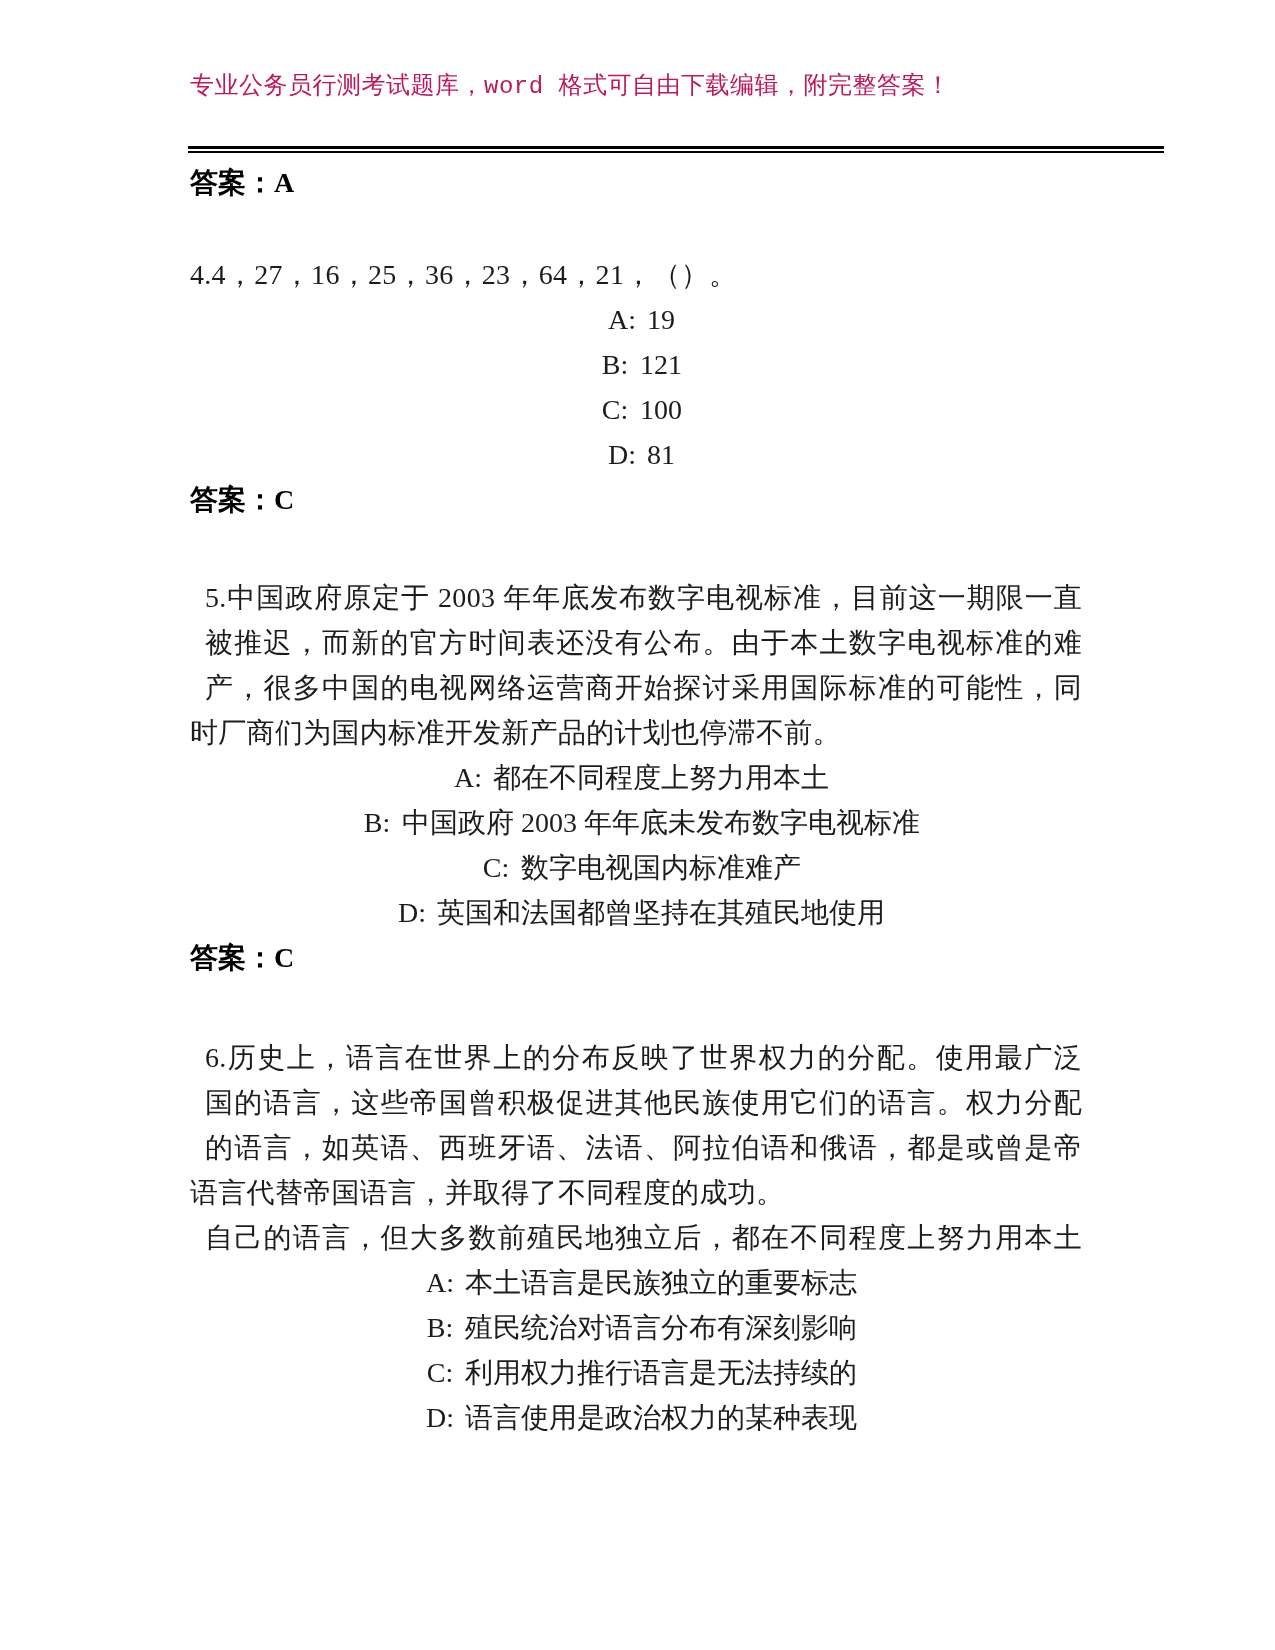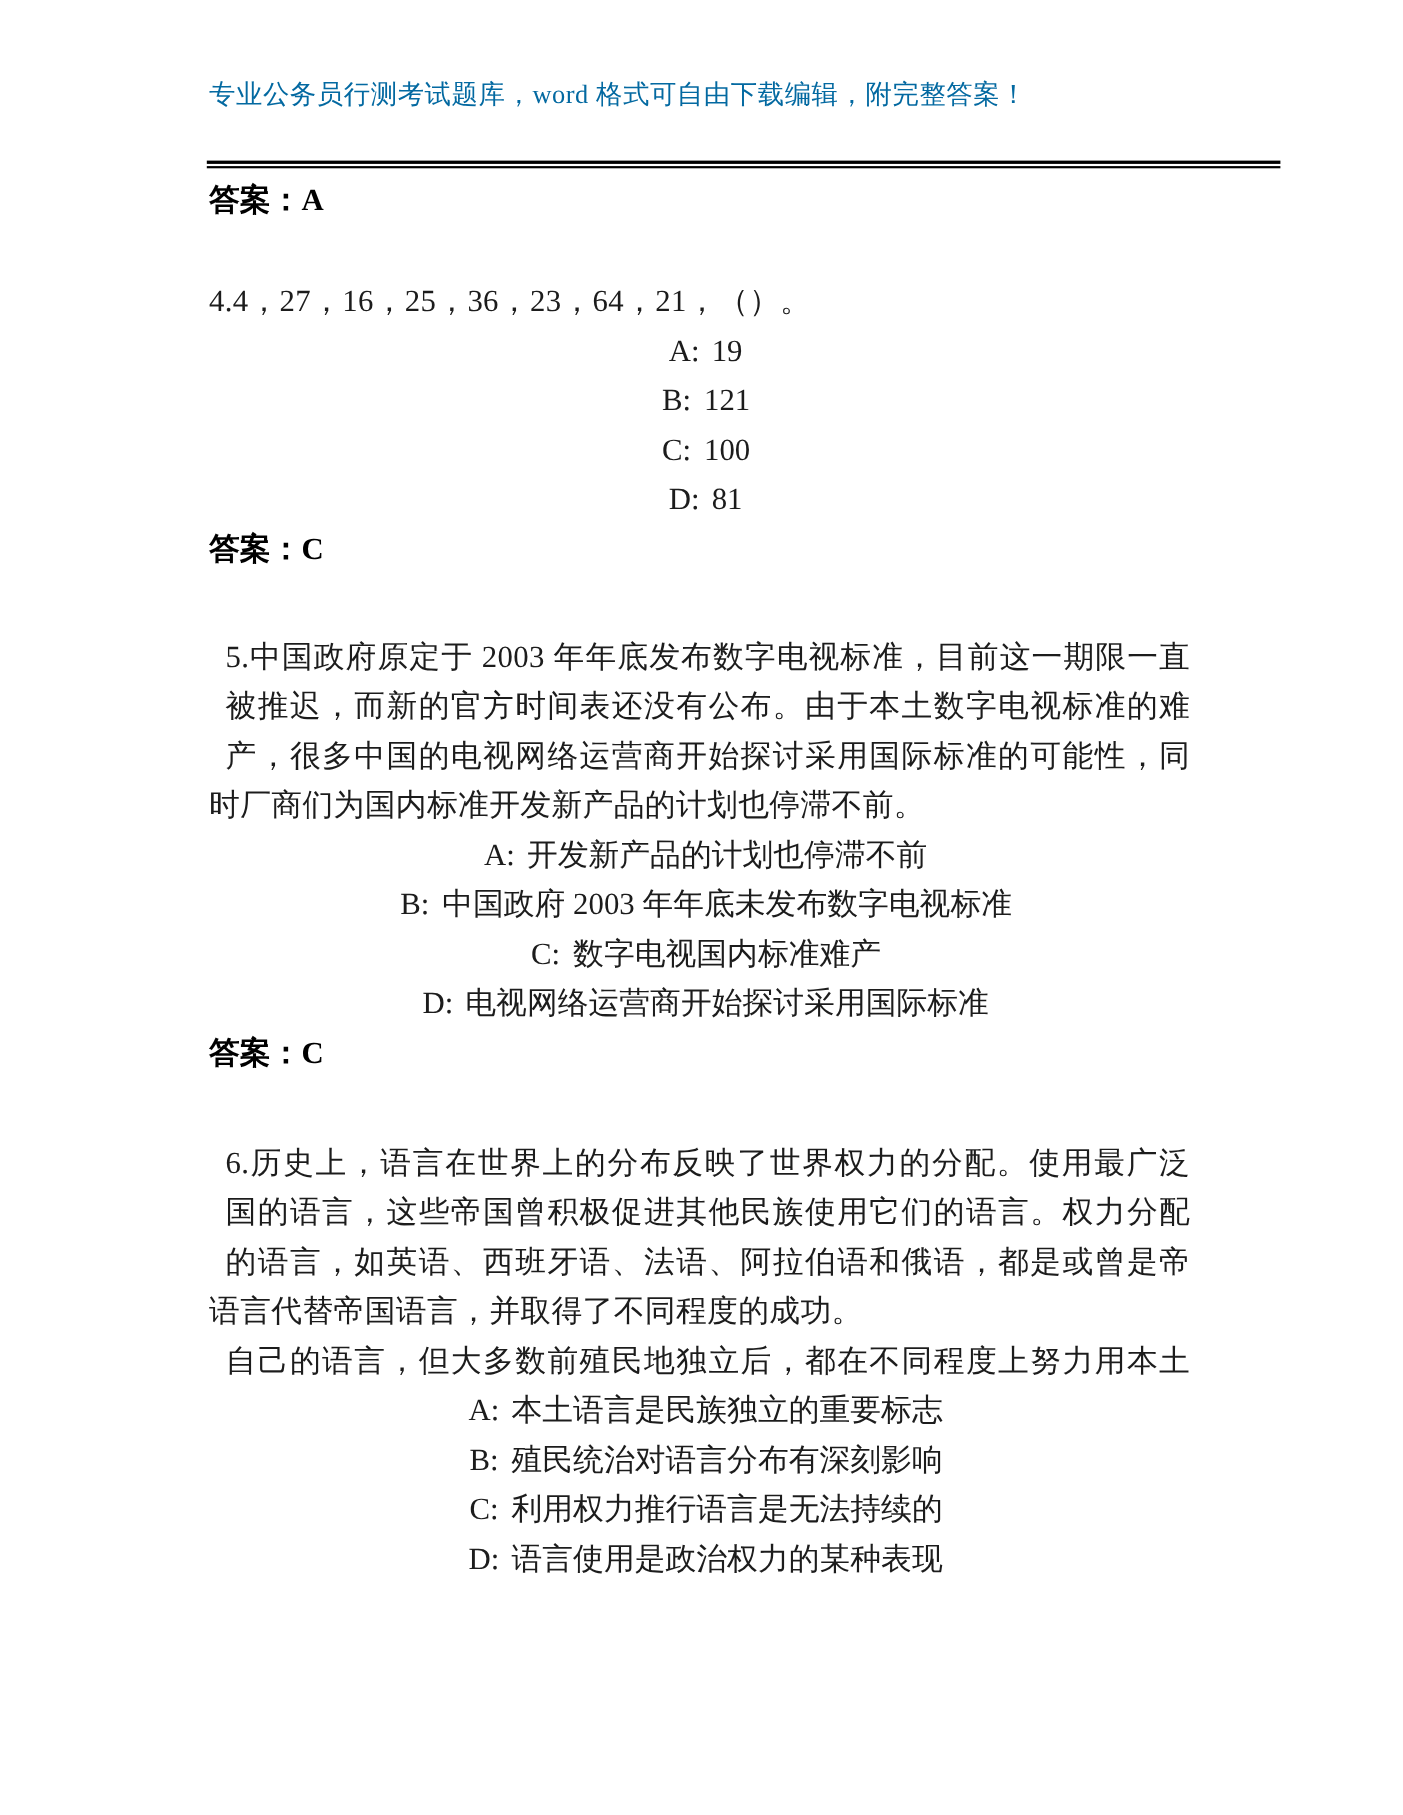--- a/index.html
+++ b/index.html
@@ -17,22 +17,23 @@
     color: #1c1c1c;
   }
   .header-title {
     position: absolute;
     left: 190px;
     top: 72px;
     width: 976px;
     font-size: 24px;
     line-height: 30px;
     letter-spacing: 0.5px;
-    color: #0369a1;
+    color: #be185d;
     white-space: pre-wrap;
+    font-family: Liberation Mono, monospace;
   }
   .header-rule {
     position: absolute;
     left: 188px;
     top: 146px;
     width: 976px;
     height: 2px;
     border-top: 3px solid #000000;
     border-bottom: 2px solid #000000;
   }
@@ -93,24 +94,24 @@
         <div class="option-row"><span class="opt-label">B:</span><span class="opt-text">121</span></div>
         <div class="option-row"><span class="opt-label">C:</span><span class="opt-text">100</span></div>
         <div class="option-row"><span class="opt-label">D:</span><span class="opt-text">81</span></div>
         <div class="answer-line">答案：C</div>
       </div>
       <div class="qblock" style="top: 575px;">
         <div class="qline fill">5.中国政府原定于 2003 年年底发布数字电视标准，目前这一期限一直</div>
         <div class="qline fill">被推迟，而新的官方时间表还没有公布。由于本土数字电视标准的难</div>
         <div class="qline fill">产，很多中国的电视网络运营商开始探讨采用国际标准的可能性，同</div>
         <div class="qline">时厂商们为国内标准开发新产品的计划也停滞不前。</div>
-        <div class="option-row"><span class="opt-label">A:</span><span class="opt-text">开发新产品的计划也停滞不前</span></div>
+        <div class="option-row"><span class="opt-label">A:</span><span class="opt-text">都在不同程度上努力用本土</span></div>
         <div class="option-row"><span class="opt-label">B:</span><span class="opt-text">中国政府 2003 年年底未发布数字电视标准</span></div>
         <div class="option-row"><span class="opt-label">C:</span><span class="opt-text">数字电视国内标准难产</span></div>
-        <div class="option-row"><span class="opt-label">D:</span><span class="opt-text">电视网络运营商开始探讨采用国际标准</span></div>
+        <div class="option-row"><span class="opt-label">D:</span><span class="opt-text">英国和法国都曾坚持在其殖民地使用</span></div>
         <div class="answer-line">答案：C</div>
       </div>
       <div class="qblock" style="top: 1035px;">
         <div class="qline fill">6.历史上，语言在世界上的分布反映了世界权力的分配。使用最广泛</div>
         <div class="qline fill">国的语言，这些帝国曾积极促进其他民族使用它们的语言。权力分配</div>
         <div class="qline fill">的语言，如英语、西班牙语、法语、阿拉伯语和俄语，都是或曾是帝</div>
         <div class="qline">语言代替帝国语言，并取得了不同程度的成功。</div>
         <div class="qline fill">自己的语言，但大多数前殖民地独立后，都在不同程度上努力用本土</div>
         <div class="option-row"><span class="opt-label">A:</span><span class="opt-text">本土语言是民族独立的重要标志</span></div>
         <div class="option-row"><span class="opt-label">B:</span><span class="opt-text">殖民统治对语言分布有深刻影响</span></div>

